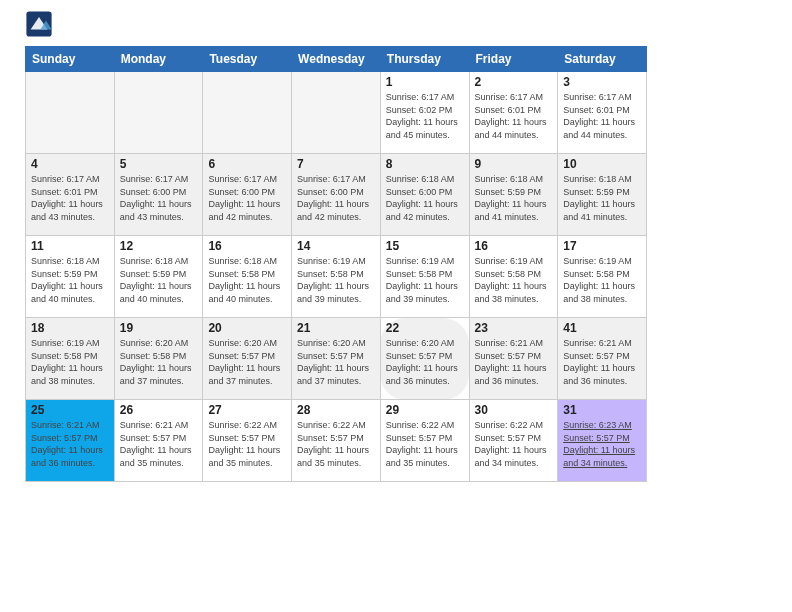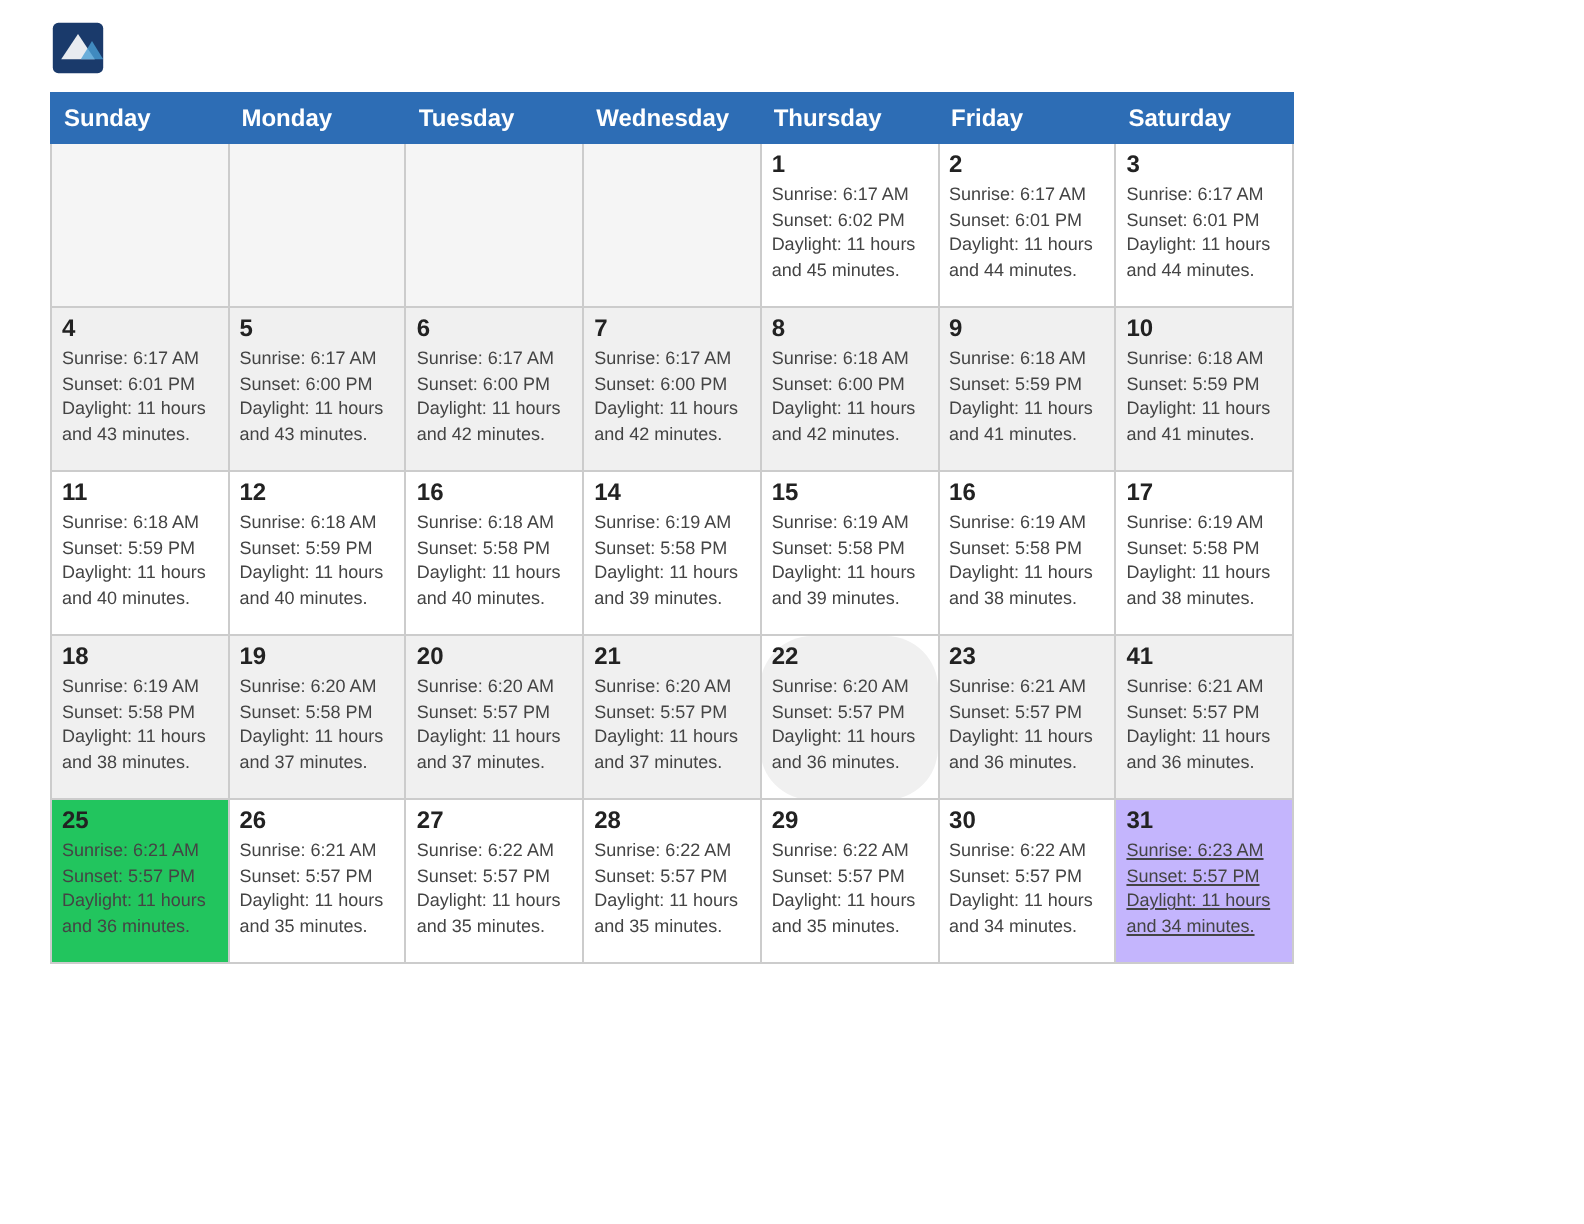--- a/index.html
+++ b/index.html
@@ -305,21 +305,21 @@
           </td>
           <td style="background: rgb(240, 240, 240);">
             <span class="day-num">41</span>
             <div class="day-info" style="white-space: pre-line;">Sunrise: 6:21 AM
 Sunset: 5:57 PM
 Daylight: 11 hours
 and 36 minutes.</div>
           </td>
         </tr>
         <tr>
-          <td style="background: #22c55e;">
+          <td style="background: #0ea5e9;">
             <span class="day-num">25</span>
             <div class="day-info" style="white-space: pre-line;">Sunrise: 6:21 AM
 Sunset: 5:57 PM
 Daylight: 11 hours
 and 36 minutes.</div>
           </td>
           <td style="background: rgb(255, 255, 255);">
             <span class="day-num">26</span>
             <div class="day-info" style="white-space: pre-line;">Sunrise: 6:21 AM
 Sunset: 5:57 PM

